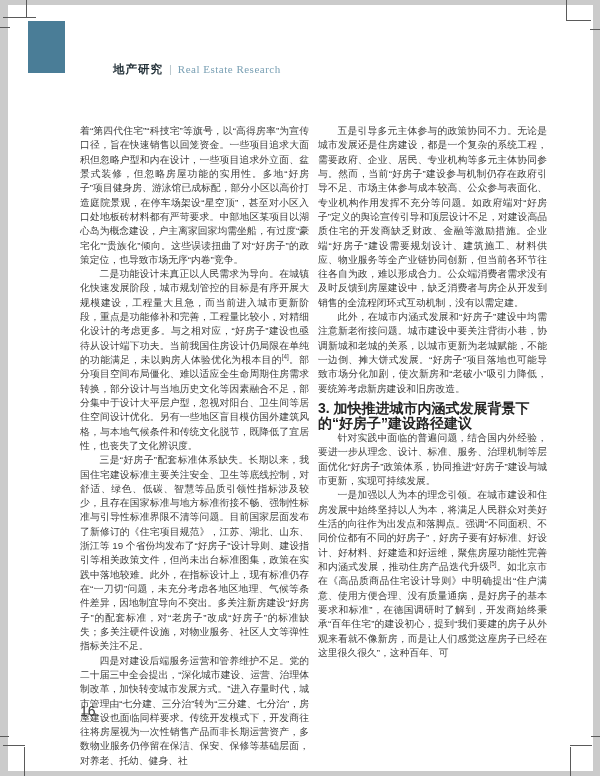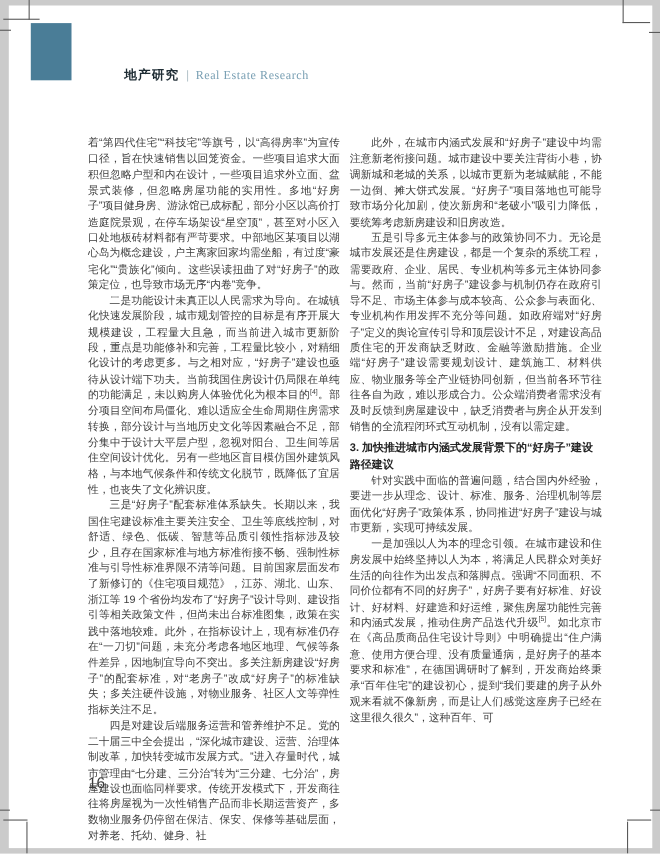--- a/index.html
+++ b/index.html
@@ -25,21 +25,21 @@
   .column{
     position:absolute;top:96px;width:229px;
     font-size:9.8px;line-height:14.32px;color:#3d3d3d;
     text-align:justify;text-justify:inter-character;margin-top:28px;
   }
   .column-left{left:80px;}
   .column-right{left:318px;}
   .column p{margin:0;}
   .column p.indent{text-indent:2em;}
   .column p.heading{
-    font-weight:bold;color:#252525;font-size:10px;
+    font-weight:bold;color:#252525;font-size:14px;
     margin:5px 0 1px 0;line-height:14.6px;text-align:left;
   }
   .column sup{font-size:6.3px;line-height:0;vertical-align:super;color:#3d3d3d;}
   
   .page-number{position:absolute;left:80px;top:703px;font-size:14px;color:#3a3a3a;}
 </style>
 </head>
 <body>
 
 <div class="page"></div>
@@ -71,20 +71,20 @@
   <span class="cn">地产研究</span><span class="divider">|</span><span class="en" style="color: rgb(122, 160, 180); font-family: Liberation Serif, serif;">Real Estate Research</span>
 </div>
 
 <div class="column column-left" id="col-left">
     <p class=""><span>着“第四代住宅”“科技宅”等旗号，以“高得房率”为宣传口径，旨在快速销售以回笼资金。一些项目追求大面积但忽略户型和内在设计，一些项目追求外立面、盆景式装修，但忽略房屋功能的实用性。多地“好房子”项目健身房、游泳馆已成标配，部分小区以高价打造庭院景观，在停车场架设“星空顶”，甚至对小区入口处地板砖材料都有严苛要求。中部地区某项目以湖心岛为概念建设，户主离家回家均需坐船，有过度“豪宅化”“贵族化”倾向。这些误读扭曲了对“好房子”的政策定位，也导致市场无序“内卷”竞争。</span></p>
     <p class=" indent"><span>二是功能设计未真正以人民需求为导向。在城镇化快速发展阶段，城市规划管控的目标是有序开展大规模建设，工程量大且急，而当前进入城市更新阶段，重点是功能修补和完善，工程量比较小，对精细化设计的考虑更多。与之相对应，“好房子”建设也亟待从设计端下功夫。当前我国住房设计仍局限在单纯的功能满足，未以购房人体验优化为根本目的</span><sup>[4]</sup><span>。部分项目空间布局僵化、难以适应全生命周期住房需求转换，部分设计与当地历史文化等因素融合不足，部分集中于设计大平层户型，忽视对阳台、卫生间等居住空间设计优化。另有一些地区盲目模仿国外建筑风格，与本地气候条件和传统文化脱节，既降低了宜居性，也丧失了文化辨识度。</span></p>
     <p class=" indent"><span>三是“好房子”配套标准体系缺失。长期以来，我国住宅建设标准主要关注安全、卫生等底线控制，对舒适、绿色、低碳、智慧等品质引领性指标涉及较少，且存在国家标准与地方标准衔接不畅、强制性标准与引导性标准界限不清等问题。目前国家层面发布了新修订的《住宅项目规范》，江苏、湖北、山东、浙江等 19 个省份均发布了“好房子”设计导则、建设指引等相关政策文件，但尚未出台标准图集，政策在实践中落地较难。此外，在指标设计上，现有标准仍存在“一刀切”问题，未充分考虑各地区地理、气候等条件差异，因地制宜导向不突出。多关注新房建设“好房子”的配套标准，对“老房子”改成“好房子”的标准缺失；多关注硬件设施，对物业服务、社区人文等弹性指标关注不足。</span></p>
     <p class=" indent"><span>四是对建设后端服务运营和管养维护不足。党的二十届三中全会提出，“深化城市建设、运营、治理体制改革，加快转变城市发展方式。”进入存量时代，城市管理由“七分建、三分治”转为“三分建、七分治”，房屋建设也面临同样要求。传统开发模式下，开发商往往将房屋视为一次性销售产品而非长期运营资产，多数物业服务仍停留在保洁、保安、保修等基础层面，对养老、托幼、健身、社</span></p>
   </div>
 <div class="column column-right" id="col-right">
+    <p class=" indent"><span>五是引导多元主体参与的政策协同不力。无论是城市发展还是住房建设，都是一个复杂的系统工程，需要政府、企业、居民、专业机构等多元主体协同参与。然而，当前“好房子”建设参与机制仍存在政府引导不足、市场主体参与成本较高、公众参与表面化、专业机构作用发挥不充分等问题。如政府端对“好房子”定义的舆论宣传引导和顶层设计不足，对建设高品质住宅的开发商缺乏财政、金融等激励措施。企业端“好房子”建设需要规划设计、建筑施工、材料供应、物业服务等全产业链协同创新，但当前各环节往往各自为政，难以形成合力。公众端消费者需求没有及时反馈到房屋建设中，缺乏消费者与房企从开发到销售的全流程闭环式互动机制，没有以需定建。</span></p>
     <p class=" indent"><span>此外，在城市内涵式发展和“好房子”建设中均需注意新老衔接问题。城市建设中要关注背街小巷，协调新城和老城的关系，以城市更新为老城赋能，不能一边倒、摊大饼式发展。“好房子”项目落地也可能导致市场分化加剧，使次新房和“老破小”吸引力降低，要统筹考虑新房建设和旧房改造。</span></p>
-    <p class=" indent"><span>五是引导多元主体参与的政策协同不力。无论是城市发展还是住房建设，都是一个复杂的系统工程，需要政府、企业、居民、专业机构等多元主体协同参与。然而，当前“好房子”建设参与机制仍存在政府引导不足、市场主体参与成本较高、公众参与表面化、专业机构作用发挥不充分等问题。如政府端对“好房子”定义的舆论宣传引导和顶层设计不足，对建设高品质住宅的开发商缺乏财政、金融等激励措施。企业端“好房子”建设需要规划设计、建筑施工、材料供应、物业服务等全产业链协同创新，但当前各环节往往各自为政，难以形成合力。公众端消费者需求没有及时反馈到房屋建设中，缺乏消费者与房企从开发到销售的全流程闭环式互动机制，没有以需定建。</span></p>
     <p class="heading"><span>3. 加快推进城市内涵式发展背景下的“好房子”建设路径建议</span></p>
     <p class=" indent"><span>针对实践中面临的普遍问题，结合国内外经验，要进一步从理念、设计、标准、服务、治理机制等层面优化“好房子”政策体系，协同推进“好房子”建设与城市更新，实现可持续发展。</span></p>
     <p class=" indent"><span>一是加强以人为本的理念引领。在城市建设和住房发展中始终坚持以人为本，将满足人民群众对美好生活的向往作为出发点和落脚点。强调“不同面积、不同价位都有不同的好房子”，好房子要有好标准、好设计、好材料、好建造和好运维，聚焦房屋功能性完善和内涵式发展，推动住房产品迭代升级</span><sup>[5]</sup><span>。如北京市在《高品质商品住宅设计导则》中明确提出“住户满意、使用方便合理、没有质量通病，是好房子的基本要求和标准”，在德国调研时了解到，开发商始终秉承“百年住宅”的建设初心，提到“我们要建的房子从外观来看就不像新房，而是让人们感觉这座房子已经在这里很久很久”，这种百年、可</span></p>
   </div>
 
 <div class="page-number">16</div>
 
 </body></html>

